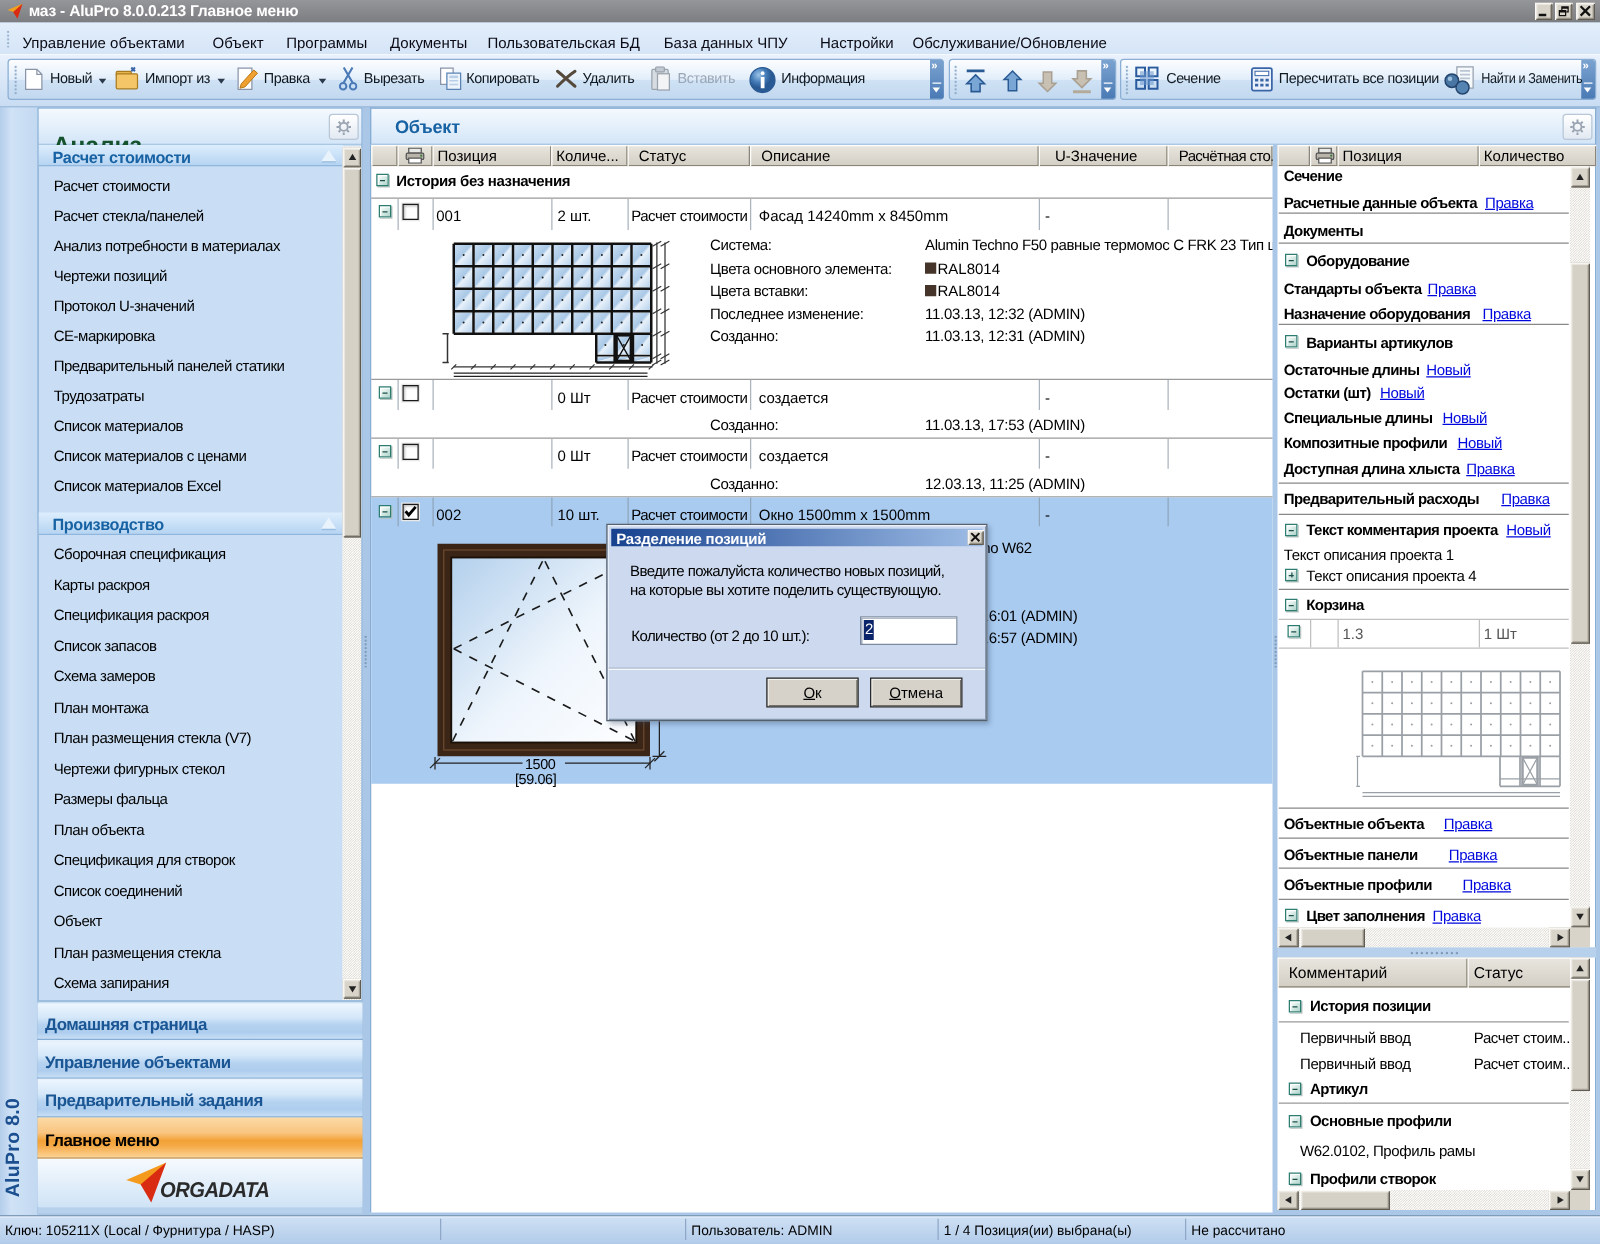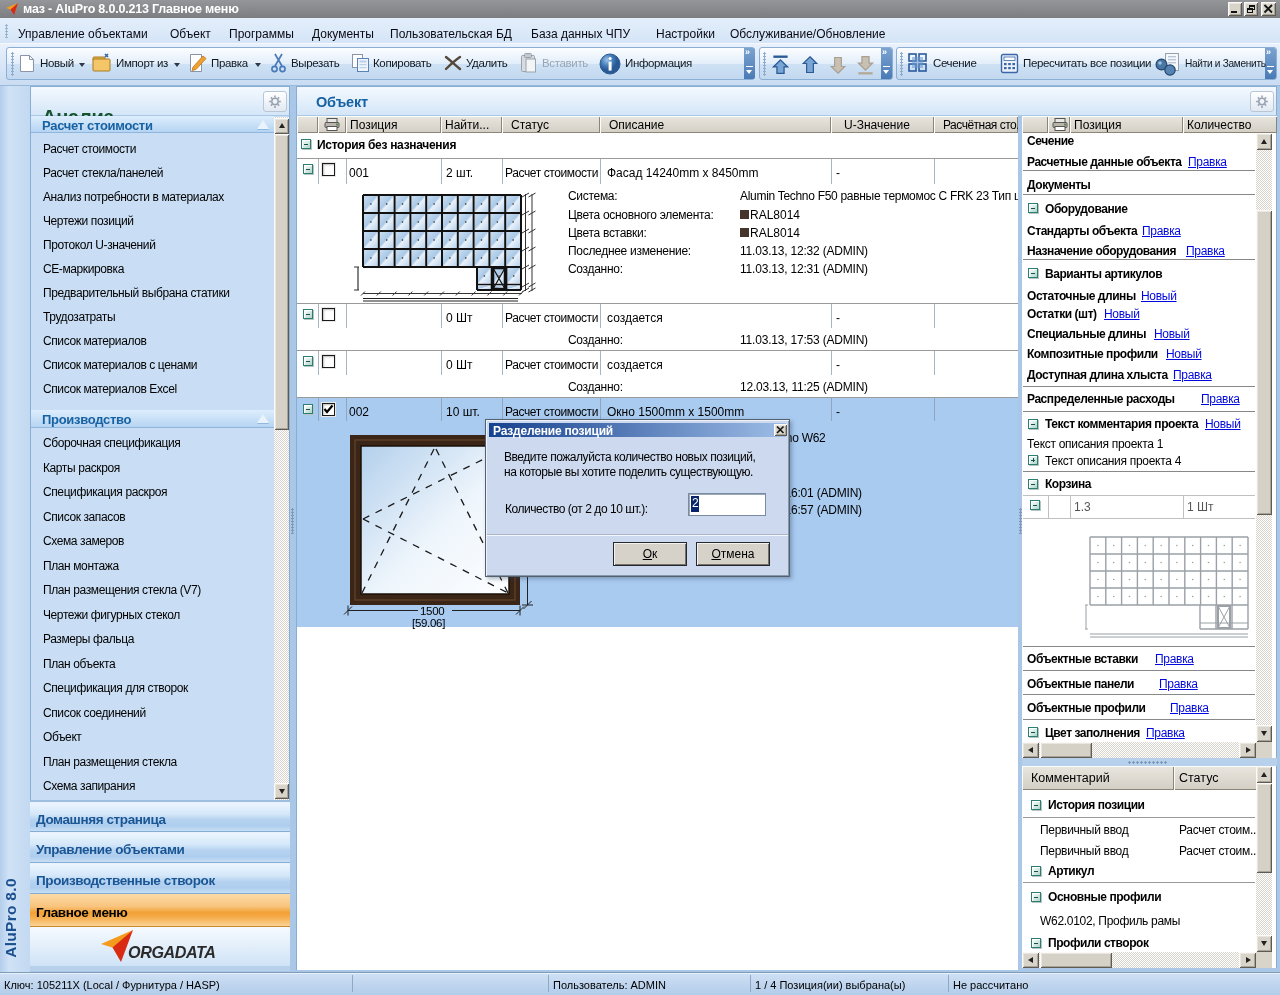--- a/index.html
+++ b/index.html
@@ -217,21 +217,21 @@
 <div class="tri" style="left:257px;top:120px;border-left:6px solid transparent;border-right:6px solid transparent;border-bottom:9px solid #e9f3fc;filter:drop-shadow(0 1px 0 #8fb7dd)"></div>
 <div class="a" style="left:31px;top:410px;width:243px;height:18px;background:linear-gradient(180deg,#ddeefd,#b6d4f2);border-bottom:1px solid #8fb7dd"></div>
 <div class="a bold" style="left:42px;top:412px;color:#1762a3;font-size:13px;letter-spacing:-0.3px">Производство</div>
 <div class="tri" style="left:257px;top:414px;border-left:6px solid transparent;border-right:6px solid transparent;border-bottom:9px solid #e9f3fc;filter:drop-shadow(0 1px 0 #8fb7dd)"></div>
 <div class="lrow" style="top:142px">Расчет стоимости</div>
 <div class="lrow" style="top:166px">Расчет стекла/панелей</div>
 <div class="lrow" style="top:190px">Анализ потребности в материалах</div>
 <div class="lrow" style="top:214px">Чертежи позиций</div>
 <div class="lrow" style="top:238px">Протокол U-значений</div>
 <div class="lrow" style="top:262px">CE-маркировка</div>
-<div class="lrow" style="top:286px">Предварительный выбрана статики</div>
+<div class="lrow" style="top:286px">Предварительный панелей статики</div>
 <div class="lrow" style="top:310px">Трудозатраты</div>
 <div class="lrow" style="top:334px">Список материалов</div>
 <div class="lrow" style="top:358px">Список материалов с ценами</div>
 <div class="lrow" style="top:382px">Список материалов Excel</div>
 <div class="lrow" style="top:436px">Сборочная спецификация</div>
 <div class="lrow" style="top:460.5px">Карты раскроя</div>
 <div class="lrow" style="top:485.0px">Спецификация раскроя</div>
 <div class="lrow" style="top:509.5px">Список запасов</div>
 <div class="lrow" style="top:534.0px">Схема замеров</div>
 <div class="lrow" style="top:558.5px">План монтажа</div>
@@ -248,21 +248,21 @@
 <div class="sbt" style="left:274px;top:117px;width:15px;height:683px"></div>
 <div class="sbb" style="left:274px;top:118px;width:15px;height:16px"></div>
 <div class="tri" style="left:278.5px;top:123px;border-left:3.5px solid transparent;border-right:3.5px solid transparent;border-bottom:5px solid #222"></div>
 <div class="sbh" style="left:274px;top:134px;width:15px;height:296px"></div>
 <div class="sbb" style="left:274px;top:783px;width:15px;height:16px"></div>
 <div class="tri" style="left:278.5px;top:789px;border-left:3.5px solid transparent;border-right:3.5px solid transparent;border-top:5px solid #222"></div>
 
 <div class="a" style="left:30px;top:800px;width:260px;height:2px;background:#9dbede"></div>
 <div class="navb" style="top:802px;height:30px">Домашняя страница</div>
 <div class="navb" style="top:832px;height:31px">Управление объектами</div>
-<div class="navb" style="top:863px;height:31px">Производственные створок</div>
+<div class="navb" style="top:863px;height:31px">Предварительный задания</div>
 <div class="a" style="left:30px;top:894px;width:260px;height:33px;background:linear-gradient(180deg,#fbdaa6 0%,#f9c580 38%,#f2a135 58%,#f5ab49 72%,#fbd396 100%);border-bottom:1px solid #c88a30;color:#000;font-weight:bold;font-size:13.5px;letter-spacing:-0.4px;padding:11px 0 0 6px">Главное меню</div>
 <div class="a" style="left:30px;top:927px;width:260px;height:39px;background:linear-gradient(180deg,#f6fafe,#cfe3f6)"></div>
 <svg class="a" style="left:100px;top:929px" width="36" height="34" viewBox="0 0 36 34">
     <polygon points="1,15 33,1 17,20" fill="#f49b1d"></polygon>
     <polygon points="33,1 21,33 12.5,18.5" fill="#d92b12"></polygon>
   </svg>
 <div class="a bold" style="left:128px;top:943px;color:#2a2a2a;font-size:19px;font-style:italic;letter-spacing:-0.5px;transform:scale(0.85,0.9);transform-origin:left top">ORGADATA</div>
 <div class="a" style="left:30px;top:966px;width:260px;height:5px;background:#b7d0ec"></div>
 
 <div class="a" style="left:291px;top:508px;width:3px;height:26px;background-image:radial-gradient(circle at 1.5px 1.5px,#7d98b8 1px,transparent 1.2px);background-size:3px 3px"></div>
@@ -289,21 +289,21 @@
 <div class="a" style="left:296px;top:116px;width:722px;height:854px;background:#fff;border-left:1px solid #86add3"></div>
 
 <div class="hdr" style="left:297px;top:116px;width:21px;height:17px"></div>
 <div class="hdr" style="left:318px;top:116px;width:28px;height:17px"><svg width="16" height="13" viewBox="0 0 16 13" style="margin-left:2px">
       <rect x="3" y="0.5" width="10" height="4" fill="#e8e8e4" stroke="#555"></rect>
       <rect x="1" y="4.5" width="14" height="5" rx="1" fill="#b9b5ab" stroke="#555"></rect>
       <rect x="3" y="8.5" width="10" height="4" fill="#fff" stroke="#555"></rect>
       <circle cx="13" cy="6.5" r="0.9" fill="#3a7a3a"></circle>
     </svg></div>
 <div class="hdr" style="left:346px;top:116px;width:95px;height:17px">Позиция</div>
-<div class="hdr" style="left:441px;top:116px;width:61px;height:17px">Найти...</div>
+<div class="hdr" style="left:441px;top:116px;width:61px;height:17px">Количе...</div>
 <div class="hdr" style="left:502px;top:116px;width:98px;height:17px" id="hstatus"><span style="margin-left:5px">Статус</span></div>
 <div class="hdr" style="left:600px;top:116px;width:231px;height:17px"><span style="margin-left:5px">Описание</span></div>
 <div class="hdr" style="left:831px;top:116px;width:103px;height:17px"><span style="margin-left:9px">U-Значение</span></div>
 <div class="hdr" style="left:934px;top:116px;width:84px;height:17px"><span style="margin-left:5px;letter-spacing:-0.5px">Расчётная сто.</span></div>
 
 <div class="exp" style="left:301px;top:139px"></div>
 <div class="a bold" style="left:317px;top:138px;letter-spacing:-0.3px">История без назначения</div>
 <div class="hl" style="left:297px;top:158px;width:721px"></div>
 
 <div class="vl" style="left:318px;top:159px;height:25px;background:#aab4be"></div>
@@ -610,21 +610,21 @@
 <div class="a lnk" style="left:1141px;top:289px;letter-spacing:-0.3px">Новый</div>
 <div class="rrow" style="top:307px">Остатки (шт)</div>
 <div class="a lnk" style="left:1104px;top:307px;letter-spacing:-0.3px">Новый</div>
 <div class="rrow" style="top:327px">Специальные длины</div>
 <div class="a lnk" style="left:1154px;top:327px;letter-spacing:-0.3px">Новый</div>
 <div class="rrow" style="top:347px">Композитные профили</div>
 <div class="a lnk" style="left:1166px;top:347px;letter-spacing:-0.3px">Новый</div>
 <div class="rrow" style="top:368px">Доступная длина хлыста</div>
 <div class="a lnk" style="left:1173px;top:368px;letter-spacing:-0.3px">Правка</div>
 <div class="rsep" style="top:386px"></div>
-<div class="rrow" style="top:392px">Распределенные расходы</div>
+<div class="rrow" style="top:392px">Предварительный расходы</div>
 <div class="a lnk" style="left:1201px;top:392px;letter-spacing:-0.3px">Правка</div>
 <div class="rsep" style="top:411px"></div>
 <div class="exp" style="left:1028px;top:419px"></div>
 <div class="rrow" style="left:1045px;top:417px">Текст комментария проекта</div>
 <div class="a lnk" style="left:1205px;top:417px;letter-spacing:-0.3px">Новый</div>
 <div class="a" style="left:1027px;top:437px;letter-spacing:-0.3px">Текст описания проекта 1</div>
 <div class="exp expp" style="left:1028px;top:455px"></div>
 <div class="a" style="left:1045px;top:454px;letter-spacing:-0.3px">Текст описания проекта 4</div>
 <div class="rsep" style="top:471px"></div>
 <div class="exp" style="left:1028px;top:479px"></div>
@@ -700,21 +700,21 @@
     <line x1="163" y1="72" x2="163" y2="96" stroke="#9aa0a6" stroke-width="1.4"></line>
     <line x1="115" y1="96" x2="163" y2="96" stroke="#9aa0a6" stroke-width="1.4"></line>
     <line x1="115" y1="90" x2="163" y2="90" stroke="#9aa0a6" stroke-width="1"></line>
     <rect x="133" y="73" width="12" height="22" fill="none" stroke="#9aa0a6" stroke-width="2"></rect>
     <path d="M133 73 L145 95 M145 73 L133 95" stroke="#9aa0a6" stroke-width="1"></path>
     <path d="M1 72 v24 M-2 72 h5 M-2 96 h5" stroke="#9aa0a6" stroke-width="1" fill="none"></path>
     <line x1="5" y1="101" x2="163" y2="101" stroke="#9aa0a6" stroke-width="1"></line>
     <line x1="5" y1="104" x2="163" y2="104" stroke="#9aa0a6" stroke-width="1"></line>
   </svg>
 <div class="rsep" style="top:646px"></div>
-<div class="rrow" style="top:652px">Объектные вставки</div>
+<div class="rrow" style="top:652px">Объектные объекта</div>
 <div class="a lnk" style="left:1155px;top:652px;letter-spacing:-0.3px">Правка</div>
 <div class="rsep" style="top:670px"></div>
 <div class="rrow" style="top:677px">Объектные панели</div>
 <div class="a lnk" style="left:1159px;top:677px;letter-spacing:-0.3px">Правка</div>
 <div class="rsep" style="top:694px"></div>
 <div class="rrow" style="top:701px">Объектные профили</div>
 <div class="a lnk" style="left:1170px;top:701px;letter-spacing:-0.3px">Правка</div>
 <div class="rsep" style="top:719px"></div>
 <div class="exp" style="left:1028px;top:727px"></div>
 <div class="rrow" style="left:1045px;top:726px">Цвет заполнения</div>

